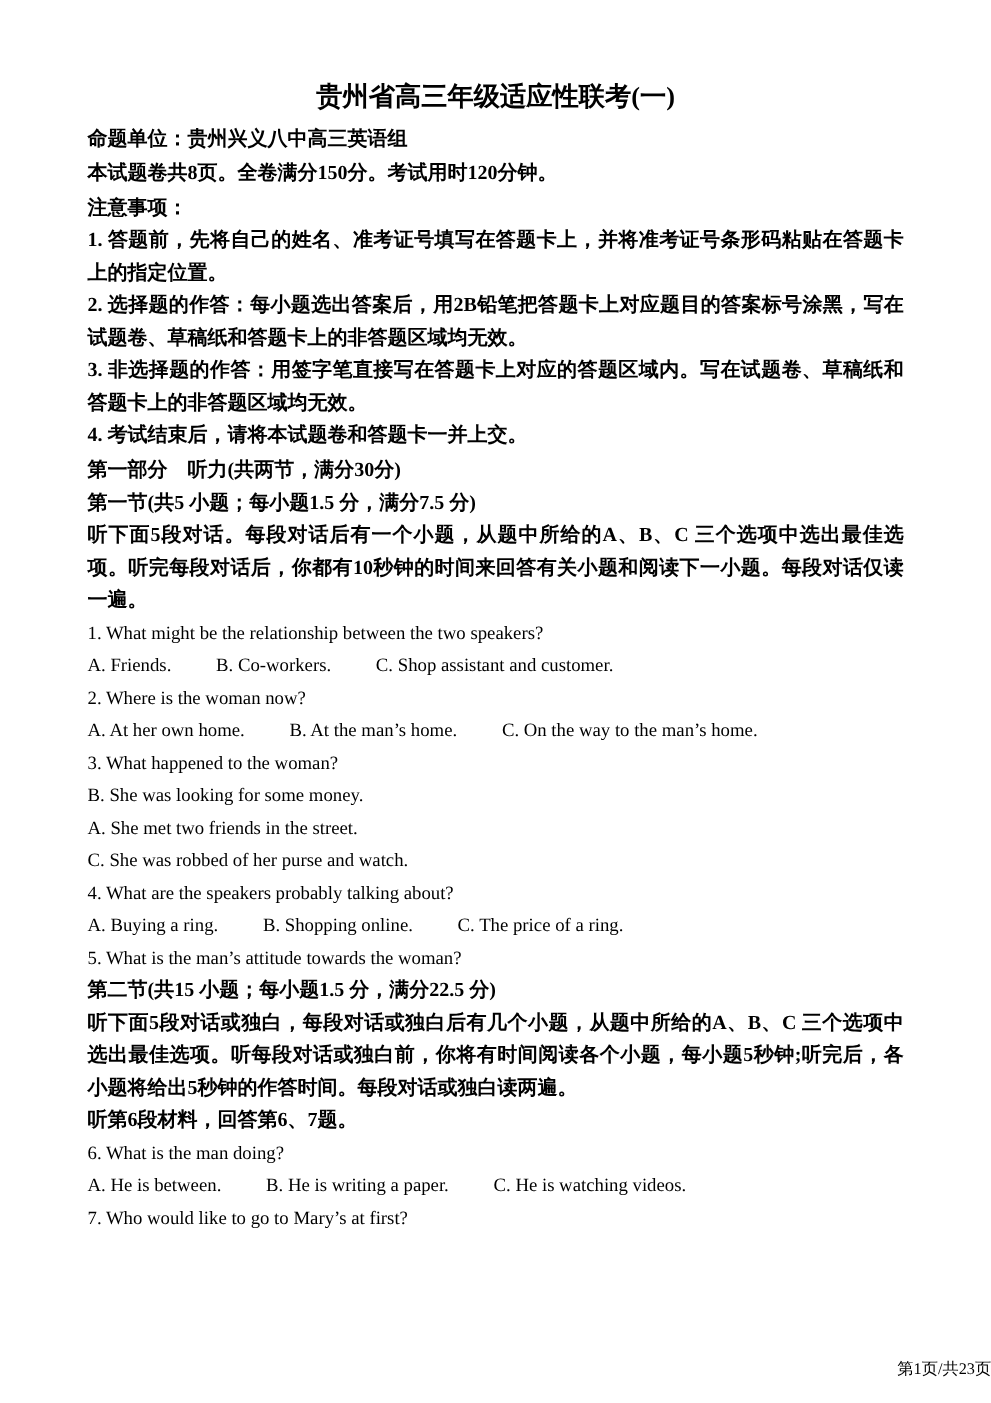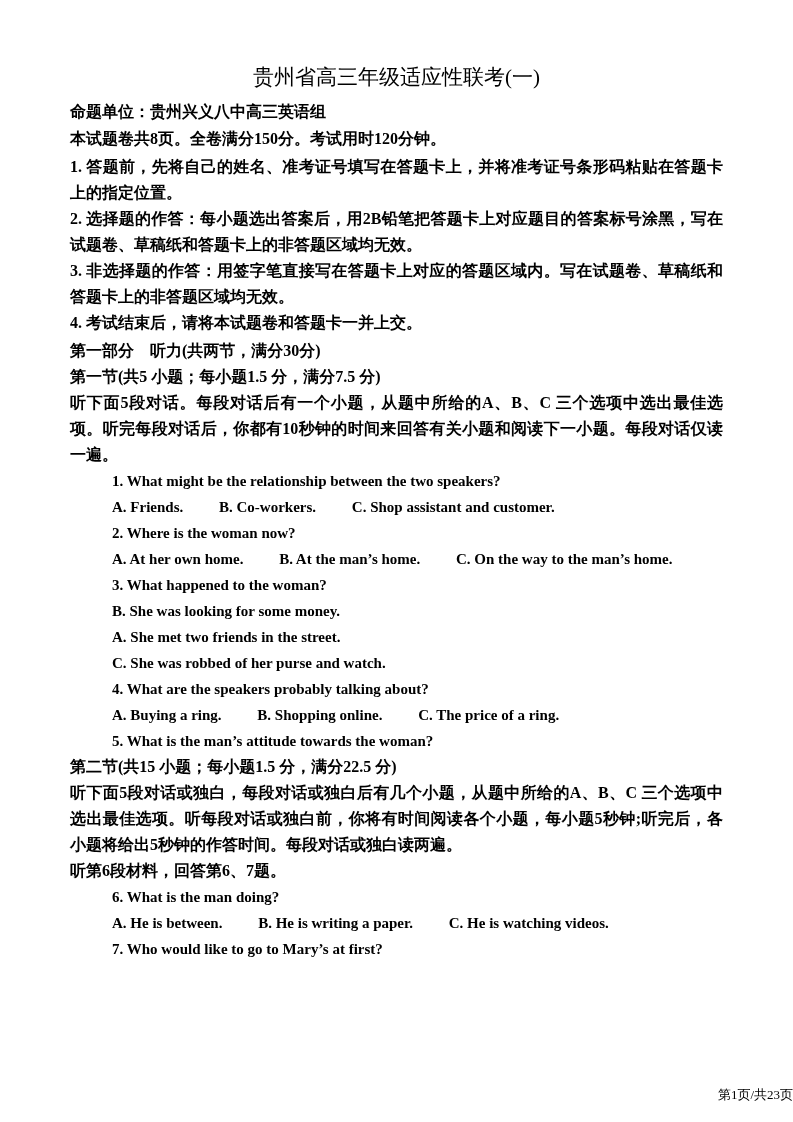--- a/index.html
+++ b/index.html
@@ -14,21 +14,21 @@
   .page {
     position: relative;
     box-sizing: border-box;
     width: 793px;
     height: 1122px;
     padding: 50px 70px 0 70px;
   }
   .title {
     text-align: center;
     font-size: 21px;
-    font-weight: normal;
+    font-weight: bold;
     margin: 12px 0 0 0;
     line-height: 30px;
   }
   .subtitle {
     text-align: center;
     font-size: 20px;
     font-weight: bold;
     margin: 12px 0 0 0;
     line-height: 30px;
   }
@@ -40,22 +40,21 @@
   .meta-block { margin-top: 6px; }
   .cn {
     font-size: 16px;
     line-height: 26px;
     font-weight: bold;
     text-align: justify;
   }
   .en {
     font-size: 15px;
     line-height: 26px;
-    font-weight: bold;
-    margin-left: 42px;
+    font-weight: normal;
   }
   .options .opt { margin-right: 32px; }
   .options .opt:last-child { margin-right: 0; }
   .body-block { margin-top: 2px; }
   .footer {
     position: absolute;
     left: 0;
     bottom: 18px;
     width: 100%;
     text-align: right;
@@ -69,20 +68,21 @@
 <div class="page">
 
   <h1 class="title">贵州省高三年级适应性联考(一)</h1>
 
   <div class="meta-block">
     <div class="center-line">命题单位：贵州兴义八中高三英语组</div>
     <div class="center-line">本试题卷共8页。全卷满分150分。考试用时120分钟。</div>
   </div>
 
   <div class="body-block">
+    <div class="cn">注意事项：</div>
     <div class="cn">1. 答题前，先将自己的姓名、准考证号填写在答题卡上，并将准考证号条形码粘贴在答题卡上的指定位置。</div>
     <div class="cn">2. 选择题的作答：每小题选出答案后，用2B铅笔把答题卡上对应题目的答案标号涂黑，写在试题卷、草稿纸和答题卡上的非答题区域均无效。</div>
     <div class="cn">3. 非选择题的作答：用签字笔直接写在答题卡上对应的答题区域内。写在试题卷、草稿纸和答题卡上的非答题区域均无效。</div>
     <div class="cn">4. 考试结束后，请将本试题卷和答题卡一并上交。</div>
   </div>
 
   <div class="body-block">
     <div class="cn">第一部分　听力(共两节，满分30分)</div>
 
     <div>

